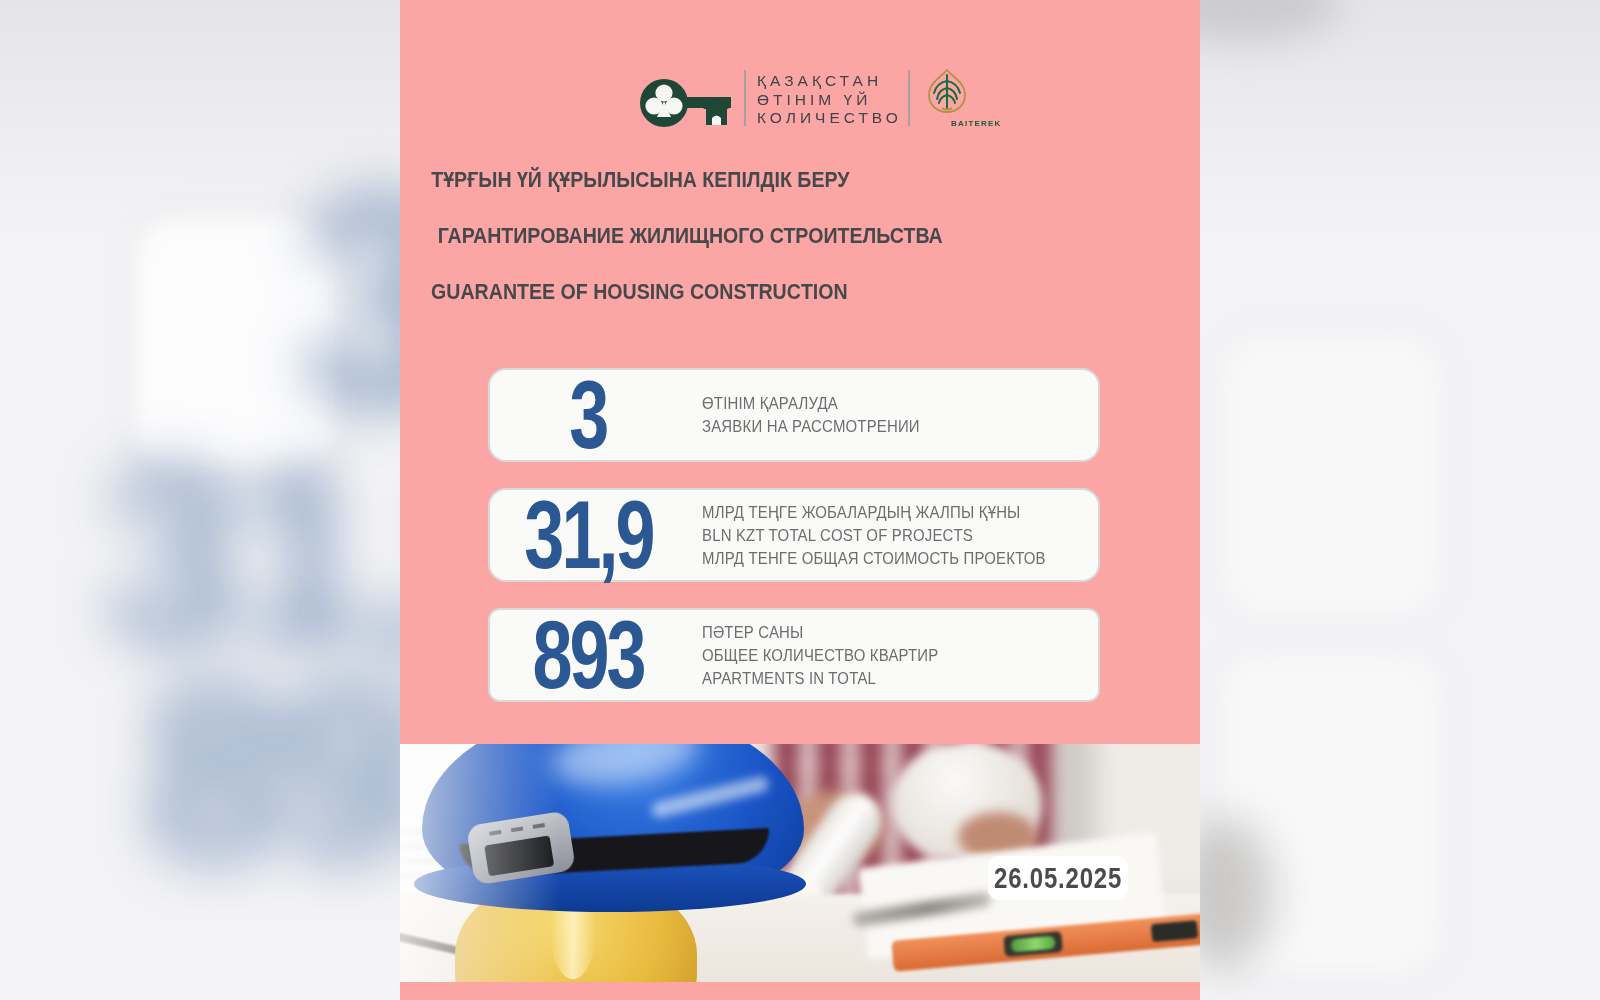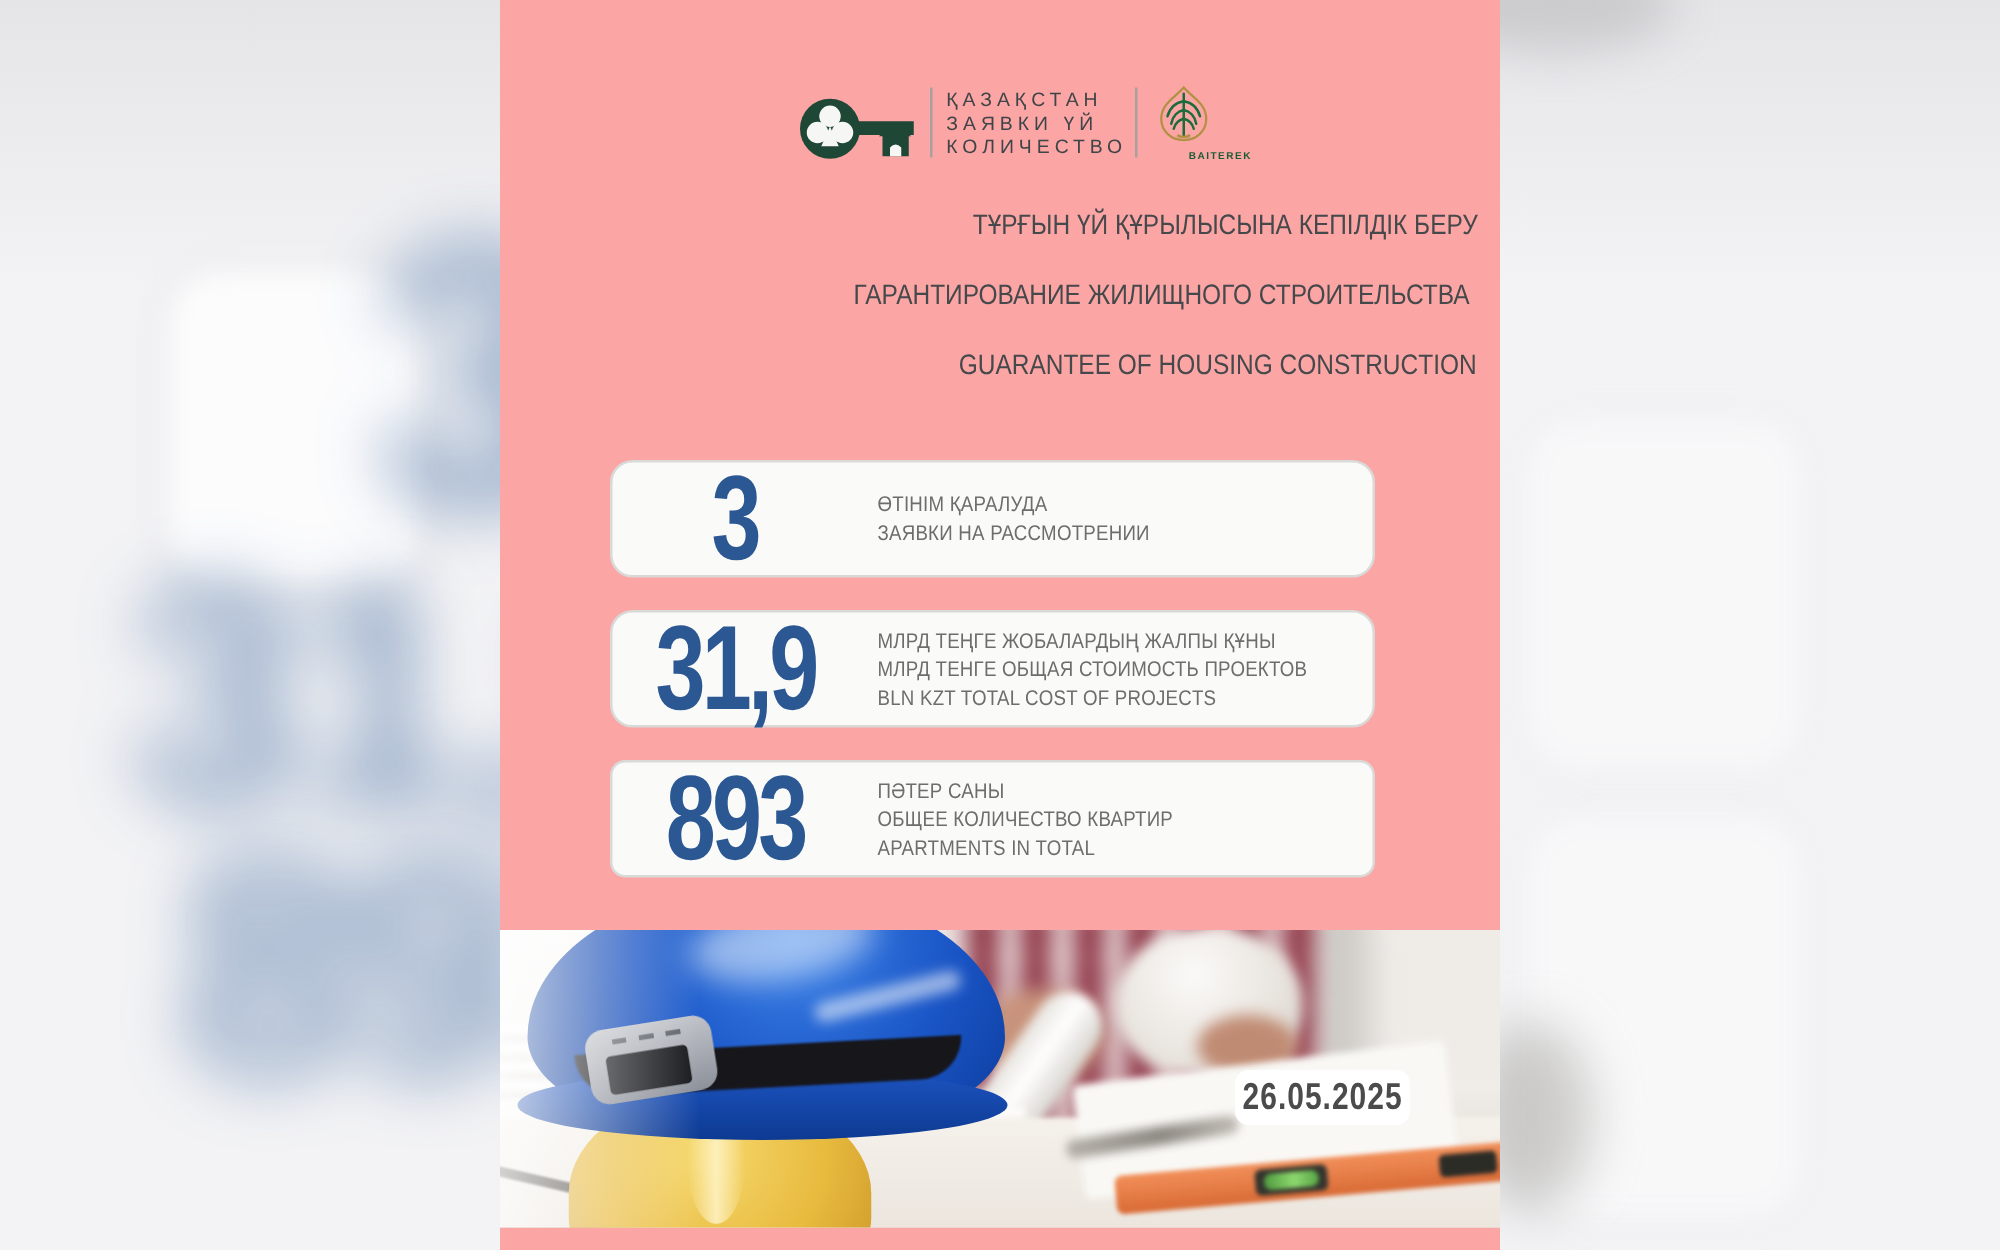--- a/index.html
+++ b/index.html
@@ -40,22 +40,22 @@
   .logo-div-1 { left:344px; }
   .logo-div-2 { left:508px; }
   .company-name { position:absolute; left:357px; top:10px; width:142px;
     font-size:15.5px; line-height:18.5px; letter-spacing:4px; color:#3e4447;
     font-weight:400; white-space:nowrap; }
   .baiterek { position:absolute; left:521px; top:6px; width:52px; text-align:center; }
   .baiterek-label { font-size:8px; font-weight:bold; letter-spacing:1.2px;
     color:#1b5c36; margin-top:1px;margin-left:30px; }
 
   
-  .title { position:absolute; left:12px; width:800px; text-align:right;
-    font-weight:normal; color:#46494b; font-size:22.5px; line-height:26px; }
+  .title { position:absolute; left:0; width:800px; text-align:left;
+    font-weight:bold; color:#46494b; font-size:22.5px; line-height:26px; }
   .cond  { display:inline-block; transform:scaleX(.87); white-space:nowrap; }
   .title-kk { top:167px; }
   .title-ru { top:223px; }
   .title-en { top:279px; }
 
   
   .card { position:absolute; left:88px; width:612px; height:94px;
     background:#fafaf9; border:2px solid #d9d9d7; border-radius:18px; }
   .card-1 { top:368px; } .card-2 { top:488px;padding-left:16px; } .card-3 { top:608px;border-radius:12px; }
   .stat-value { position:absolute; left:0; top:0; width:196px; height:100%;
@@ -174,21 +174,21 @@
       <g fill="#f6f6f5">
         <circle cx="27" cy="21" r="8.6"></circle>
         <circle cx="17" cy="34" r="8.6"></circle>
         <circle cx="37" cy="34" r="8.6"></circle>
         <path d="M27 29 L20 45 L34 45 Z"></path>
       </g>
     </svg>
     <div class="logo-div logo-div-1"></div>
     <div class="company-name">
       <div>ҚАЗАҚСТАН</div>
-      <div>ЗАЯВКИ ҮЙ</div>
+      <div>ӨТІНІМ ҮЙ</div>
       <div>КОЛИЧЕСТВО</div>
     </div>
     <div class="logo-div logo-div-2"></div>
     <div class="baiterek">
       <svg width="46" height="46" viewBox="0 0 46 46">
         <path d="M23 2 C16 10 5 15 5 27 C5 37 13 44 23 44 C33 44 41 37 41 27 C41 15 30 10 23 2 Z" fill="none" stroke="#b29044" stroke-width="1.8"></path>
         <g stroke="#1b6b3d" stroke-width="2" fill="none" stroke-linecap="round">
           <line x1="23" y1="7" x2="23" y2="40"></line>
           <path d="M23 13 C17 14 12 18 10 25"></path>
           <path d="M23 13 C29 14 34 18 36 25"></path>
@@ -216,22 +216,22 @@
       <div class="stat-line"><span>ЗАЯВКИ НА РАССМОТРЕНИИ</span></div>
     </div>
   </div>
 
   <div class="card card-2">
     <div class="stat-value">
         <span>31,9</span>
       </div>
     <div class="stat-lines">
       <div class="stat-line"><span>МЛРД ТЕҢГЕ ЖОБАЛАРДЫҢ ЖАЛПЫ ҚҰНЫ</span></div>
+      <div class="stat-line"><span>BLN KZT TOTAL COST OF PROJECTS</span></div>
       <div class="stat-line"><span>МЛРД ТЕНГЕ ОБЩАЯ СТОИМОСТЬ ПРОЕКТОВ</span></div>
-      <div class="stat-line"><span>BLN KZT TOTAL COST OF PROJECTS</span></div>
     </div>
   </div>
 
   <div class="card card-3">
     <div class="stat-value">
         <span>893</span>
       </div>
     <div class="stat-lines">
       <div class="stat-line"><span>ПӘТЕР САНЫ</span></div>
       <div class="stat-line"><span>ОБЩЕЕ КОЛИЧЕСТВО КВАРТИР</span></div>

